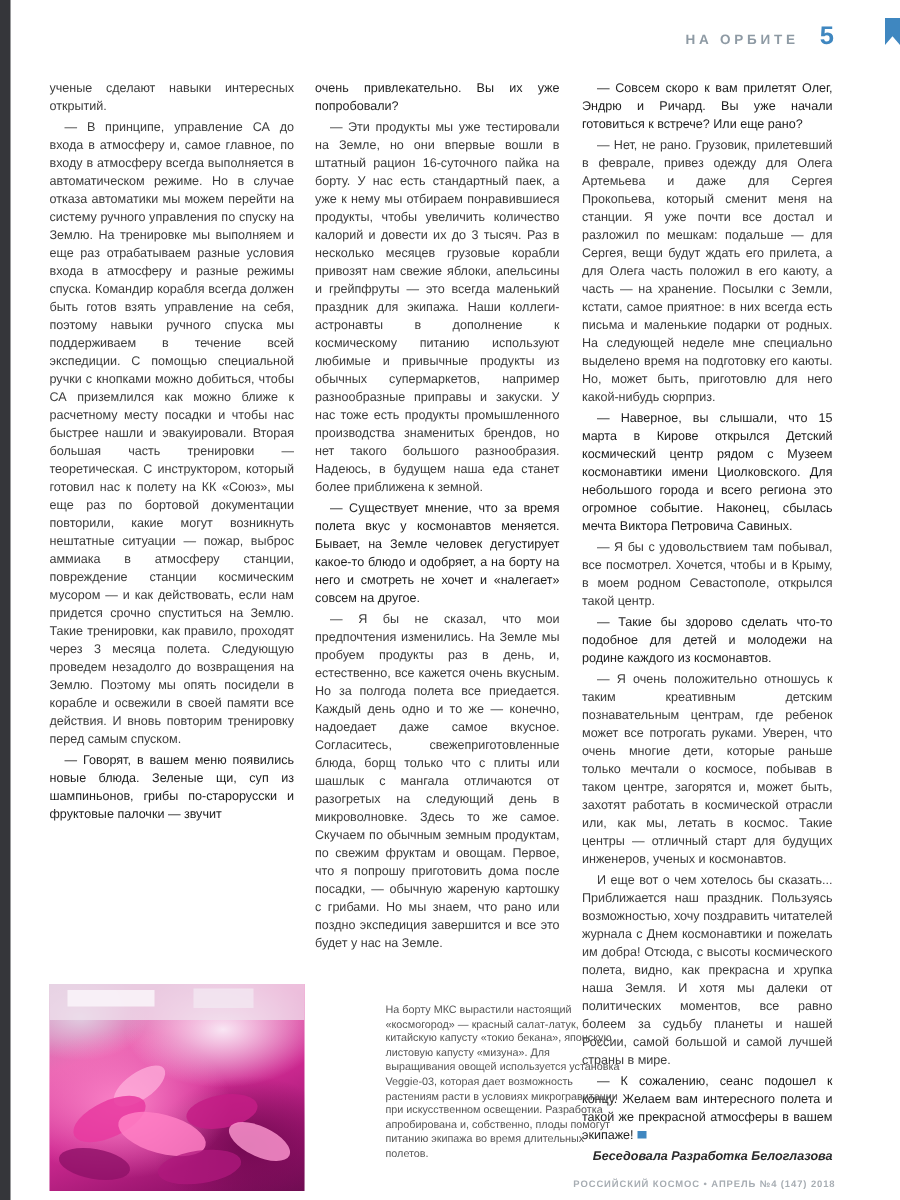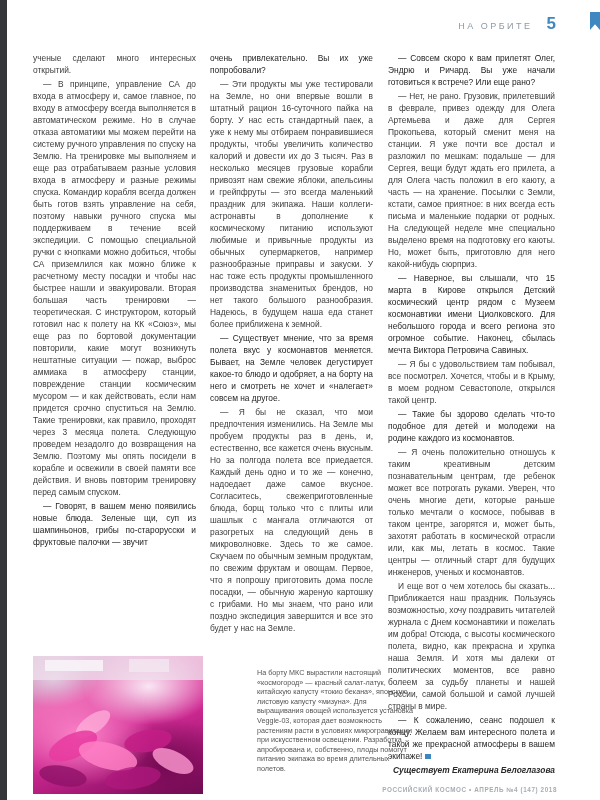--- a/index.html
+++ b/index.html
@@ -5,21 +5,21 @@
   html,body { margin:0; padding:0; background:#e9e9e7; }
   .page {
     position:relative; width:600px; height:800px; margin:0 auto;
     background:#ffffff; overflow:hidden;
     font-family:"Liberation Sans", sans-serif;
     box-shadow:0 0 0 1px #dcdcda;
   }
   .spine { position:absolute; left:0; top:0; bottom:0; width:7px; background:#35363a; }
 
   header.pagehead { position:absolute; top:14px; right:44px; display:flex; align-items:baseline; gap:14px; }
-  .section-title { font-size:9px; font-weight:400; letter-spacing:2.5px; color:#8e9aa4; }
+  .section-title { font-size:9px; font-weight:700; letter-spacing:2.5px; color:#8e9aa4; }
   .page-number  { font-size:17px; font-weight:700; color:#3f87c0; }
   .bookmark {
     position:absolute; right:0; top:12px; width:10px; height:18px; background:#3f87c0;
     clip-path:polygon(0 0,100% 0,100% 100%,50% 68%,0 100%);
   }
 
   .col {
     position:absolute; top:52px; font-size:8.4px; line-height:12px;
     color:#3c3c3c; text-align:justify; overflow:hidden;
   }
@@ -61,21 +61,21 @@
 
   <div class="spine"></div>
 
   <header class="pagehead">
     <span class="section-title">НА ОРБИТЕ</span>
     <span class="page-number">5</span>
   </header>
   <div class="bookmark"></div>
 
   <div class="col col1">
-    <p class="a cont">ученые сделают много интересных открытий.</p>
+    <p class="a cont">ученые сделают навыки интересных открытий.</p>
     <p class="a">— В принципе, управление СА до входа в атмосферу и, самое главное, по входу в атмосферу всегда выполняется в автоматическом режиме. Но в случае отказа автоматики мы можем перейти на систему ручного управления по спуску на Землю. На тренировке мы выполняем и еще раз отрабатываем разные условия входа в атмосферу и разные режимы спуска. Командир корабля всегда должен быть готов взять управление на себя, поэтому навыки ручного спуска мы поддерживаем в течение всей экспедиции. С помощью специальной ручки с кнопками можно добиться, чтобы СА приземлился как можно ближе к расчетному месту посадки и чтобы нас быстрее нашли и эвакуировали. Вторая большая часть тренировки — теоретическая. С инструктором, который готовил нас к полету на КК «Союз», мы еще раз по бортовой документации повторили, какие могут возникнуть нештатные ситуации — пожар, выброс аммиака в атмосферу станции, повреждение станции космическим мусором — и как действовать, если нам придется срочно спуститься на Землю. Такие тренировки, как правило, проходят через 3 месяца полета. Следующую проведем незадолго до возвращения на Землю. Поэтому мы опять посидели в корабле и освежили в своей памяти все действия. И вновь повторим тренировку перед самым спуском.</p>
     <p class="q">— Говорят, в вашем меню появились новые блюда. Зеленые щи, суп из шампиньонов, грибы по-старорусски и фруктовые палочки — звучит</p>
   </div>
 
   <div class="col col2">
     <p class="q cont">очень привлекательно. Вы их уже попробовали?</p>
     <p class="a">— Эти продукты мы уже тестировали на Земле, но они впервые вошли в штатный рацион 16-суточного пайка на борту. У нас есть стандартный паек, а уже к нему мы отбираем понравившиеся продукты, чтобы увеличить количество калорий и довести их до 3 тысяч. Раз в несколько месяцев грузовые корабли привозят нам свежие яблоки, апельсины и грейпфруты — это всегда маленький праздник для экипажа. Наши коллеги-астронавты в дополнение к космическому питанию используют любимые и привычные продукты из обычных супермаркетов, например разнообразные приправы и закуски. У нас тоже есть продукты промышленного производства знаменитых брендов, но нет такого большого разнообразия. Надеюсь, в будущем наша еда станет более приближена к земной.</p>
     <p class="q">— Существует мнение, что за время полета вкус у космонавтов меняется. Бывает, на Земле человек дегустирует какое-то блюдо и одобряет, а на борту на него и смотреть не хочет и «налегает» совсем на другое.</p>
     <p class="a">— Я бы не сказал, что мои предпочтения изменились. На Земле мы пробуем продукты раз в день, и, естественно, все кажется очень вкусным. Но за полгода полета все приедается. Каждый день одно и то же — конечно, надоедает даже самое вкусное. Согласитесь, свежеприготовленные блюда, борщ только что с плиты или шашлык с мангала отличаются от разогретых на следующий день в микроволновке. Здесь то же самое. Скучаем по обычным земным продуктам, по свежим фруктам и овощам. Первое, что я попрошу приготовить дома после посадки, — обычную жареную картошку с грибами. Но мы знаем, что рано или поздно экспедиция завершится и все это будет у нас на Земле.</p>
   </div>
@@ -84,21 +84,21 @@
     <p class="q">— Совсем скоро к вам прилетят Олег, Эндрю и Ричард. Вы уже начали готовиться к встрече? Или еще рано?</p>
     <p class="a">— Нет, не рано. Грузовик, прилетевший в феврале, привез одежду для Олега Артемьева и даже для Сергея Прокопьева, который сменит меня на станции. Я уже почти все достал и разложил по мешкам: подальше — для Сергея, вещи будут ждать его прилета, а для Олега часть положил в его каюту, а часть — на хранение. Посылки с Земли, кстати, самое приятное: в них всегда есть письма и маленькие подарки от родных. На следующей неделе мне специально выделено время на подготовку его каюты. Но, может быть, приготовлю для него какой-нибудь сюрприз.</p>
     <p class="q">— Наверное, вы слышали, что 15 марта в Кирове открылся Детский космический центр рядом с Музеем космонавтики имени Циолковского. Для небольшого города и всего региона это огромное событие. Наконец, сбылась мечта Виктора Петровича Савиных.</p>
     <p class="a">— Я бы с удовольствием там побывал, все посмотрел. Хочется, чтобы и в Крыму, в моем родном Севастополе, открылся такой центр.</p>
     <p class="q">— Такие бы здорово сделать что-то подобное для детей и молодежи на родине каждого из космонавтов.</p>
     <p class="a">— Я очень положительно отношусь к таким креативным детским познавательным центрам, где ребенок может все потрогать руками. Уверен, что очень многие дети, которые раньше только мечтали о космосе, побывав в таком центре, загорятся и, может быть, захотят работать в космической отрасли или, как мы, летать в космос. Такие центры — отличный старт для будущих инженеров, ученых и космонавтов.</p>
     <p class="a">И еще вот о чем хотелось бы сказать... Приближается наш праздник. Пользуясь возможностью, хочу поздравить читателей журнала с Днем космонавтики и пожелать им добра! Отсюда, с высоты космического полета, видно, как прекрасна и хрупка наша Земля. И хотя мы далеки от политических моментов, все равно болеем за судьбу планеты и нашей России, самой большой и самой лучшей страны в мире.</p>
     <p class="q">
       <span>— К сожалению, сеанс подошел к концу. Желаем вам интересного полета и такой же прекрасной атмосферы в вашем экипаже!</span><span class="endmark"></span>
     </p>
-    <p class="sig">Существует Екатерина Белоглазова</p>
+    <p class="sig">Беседовала Разработка Белоглазова</p>
   </div>
 
   <div class="photo">
     <svg width="170" height="138" viewBox="0 0 170 138" aria-hidden="true">
       <rect x="0" y="0" width="170" height="24" fill="#efe0ec" opacity="0.75"></rect>
       <rect x="12" y="4" width="58" height="11" fill="#f9f3f8" opacity="0.9"></rect>
       <rect x="96" y="3" width="40" height="13" fill="#f3e7f1" opacity="0.8"></rect>
       <ellipse cx="60" cy="68" rx="20" ry="9" fill="#ffb3dd" opacity="0.7" transform="rotate(-35 60 68)"></ellipse>
       <ellipse cx="40" cy="90" rx="26" ry="12" fill="#e83aa0" opacity="0.85" transform="rotate(-25 40 90)"></ellipse>
       <ellipse cx="75" cy="100" rx="30" ry="13" fill="#ff7fc4" opacity="0.85" transform="rotate(15 75 100)"></ellipse>

